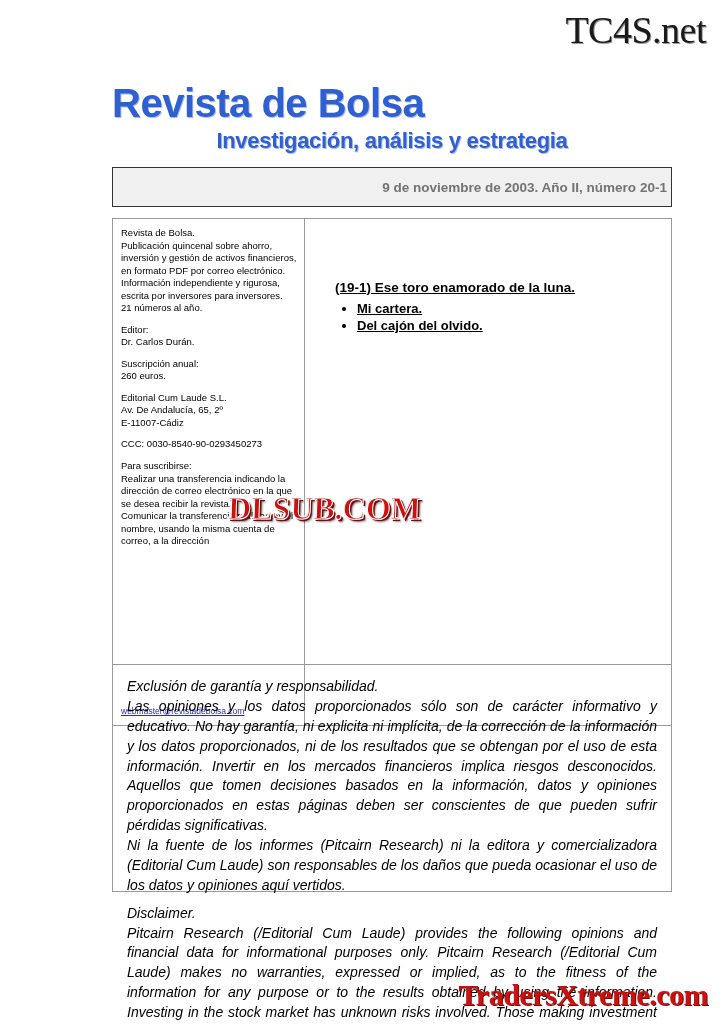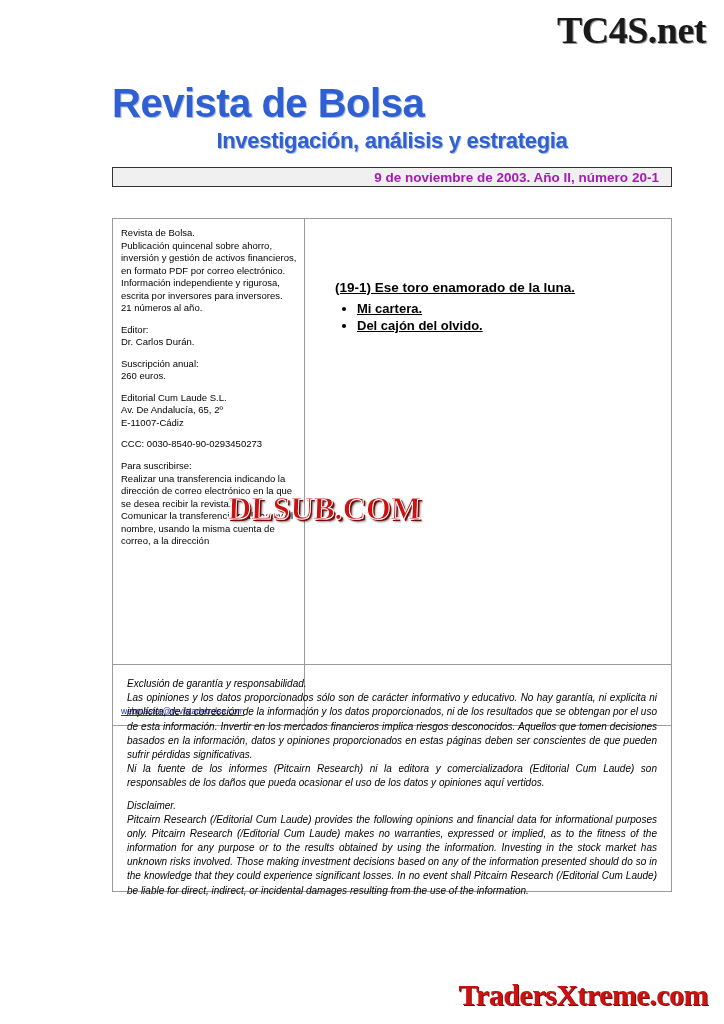--- a/index.html
+++ b/index.html
@@ -20,21 +20,21 @@
     width: 724px;
     height: 1024px;
   }
 
   
   .top-brand {
     position: absolute;
     top: 8px;
     right: 18px;
     font-family: "Liberation Serif", serif;
-    font-weight: bold;
+    font-weight: normal;
     font-size: 38px;
     letter-spacing: -0.5px;
     color: #1a1a1a;
     text-shadow: 1px 1px 0 #9a9a9a;
   }
 
   
   .masthead {
     position: absolute;
     left: 112px;
@@ -60,31 +60,31 @@
     text-shadow: 1px 1px 0 #a9bde8;
     text-align: center;
   }
 
   
   .date-bar {
     position: absolute;
     left: 112px;
     top: 167px;
     width: 560px;
-    height: 20px;
+    height: 40px;
     border: 1px solid #333333;
     background: #f0f0f0;
     box-sizing: border-box;
     display: flex;
     align-items: center;
     justify-content: flex-end;
-    padding-right: 12px;
+    padding-right: 4px;
     font-size: 13.5px;
     font-weight: bold;
-    color: #a21caf;
+    color: #737373;
   }
   .date-bar .issue {
     font-weight: bold;
     margin-left: 4px;
   }
 
   
   .info-box {
     position: absolute;
     left: 112px;
@@ -166,21 +166,21 @@
   .disclaimer {
     position: absolute;
     left: 112px;
     top: 664px;
     width: 560px;
     height: 228px;
     border: 1px solid #9a9a9a;
     box-sizing: border-box;
     padding: 12px 14px;
     font-style: italic;
-    font-size: 10px;
+    font-size: 14px;
     line-height: 1.42;
     text-align: justify;
     color: #000;
   }
   .disclaimer p {
     margin: 0 0 8px 0;
   }
   .disclaimer p.nogap {
     margin-bottom: 0;
   }

